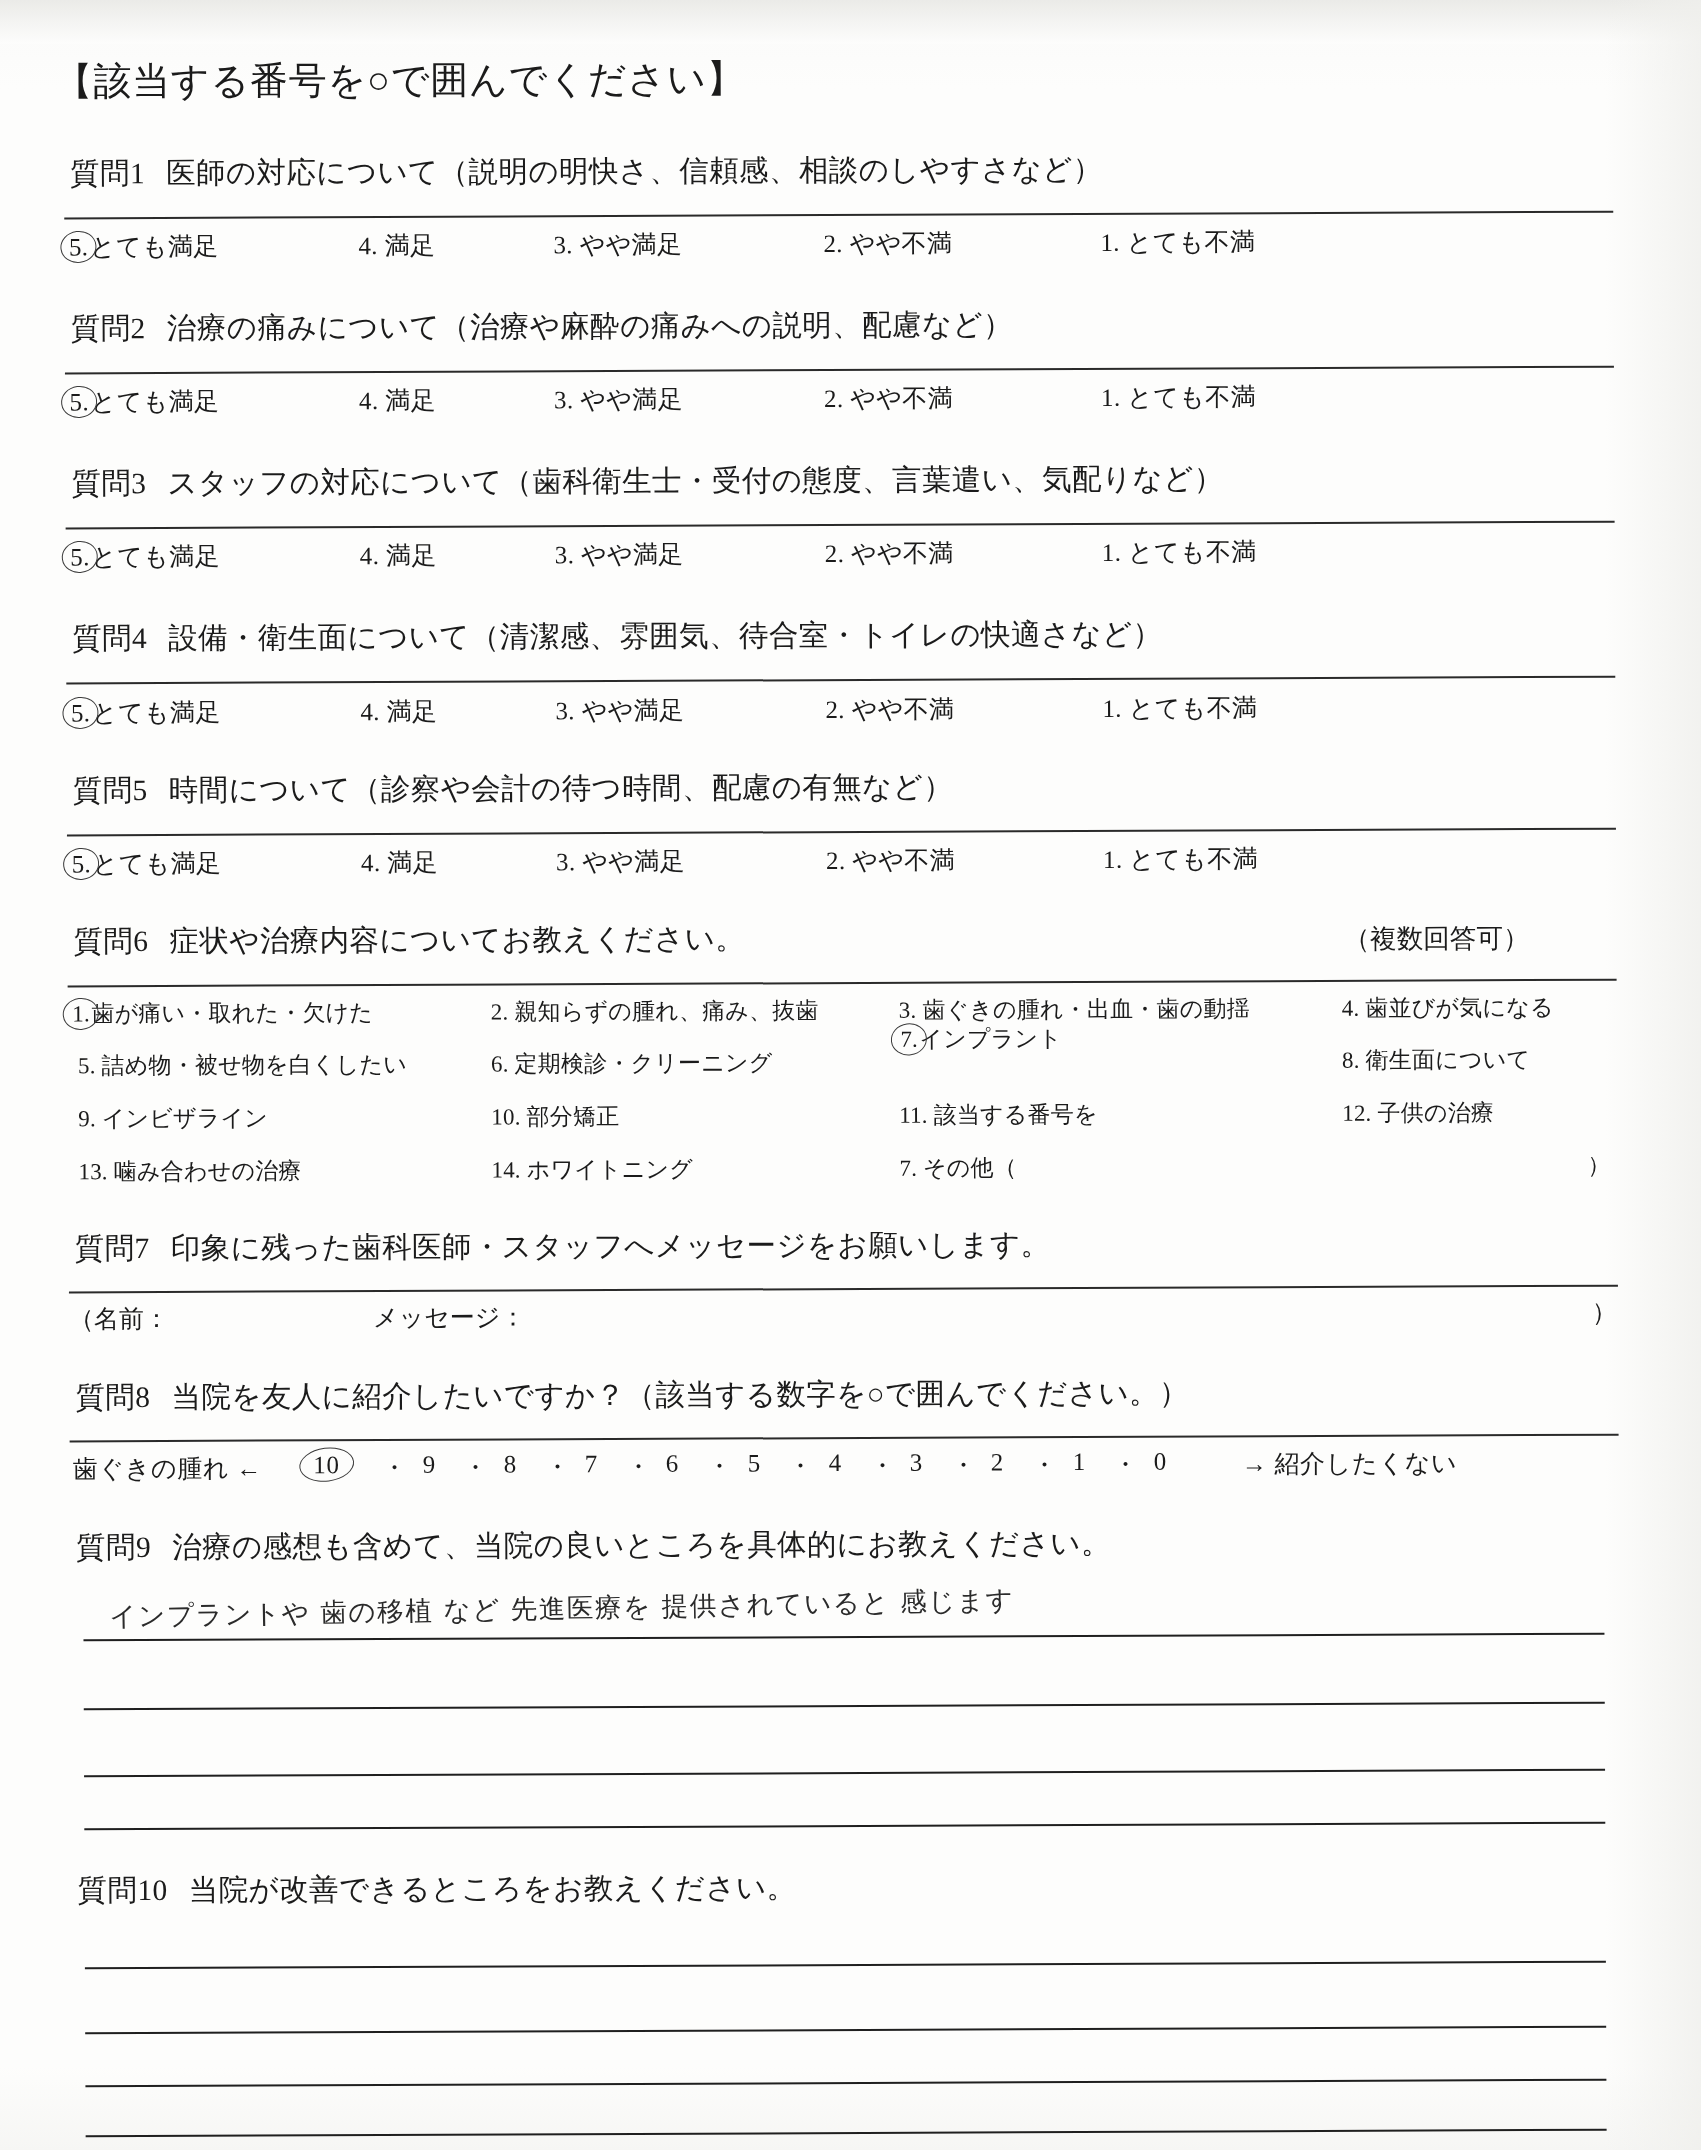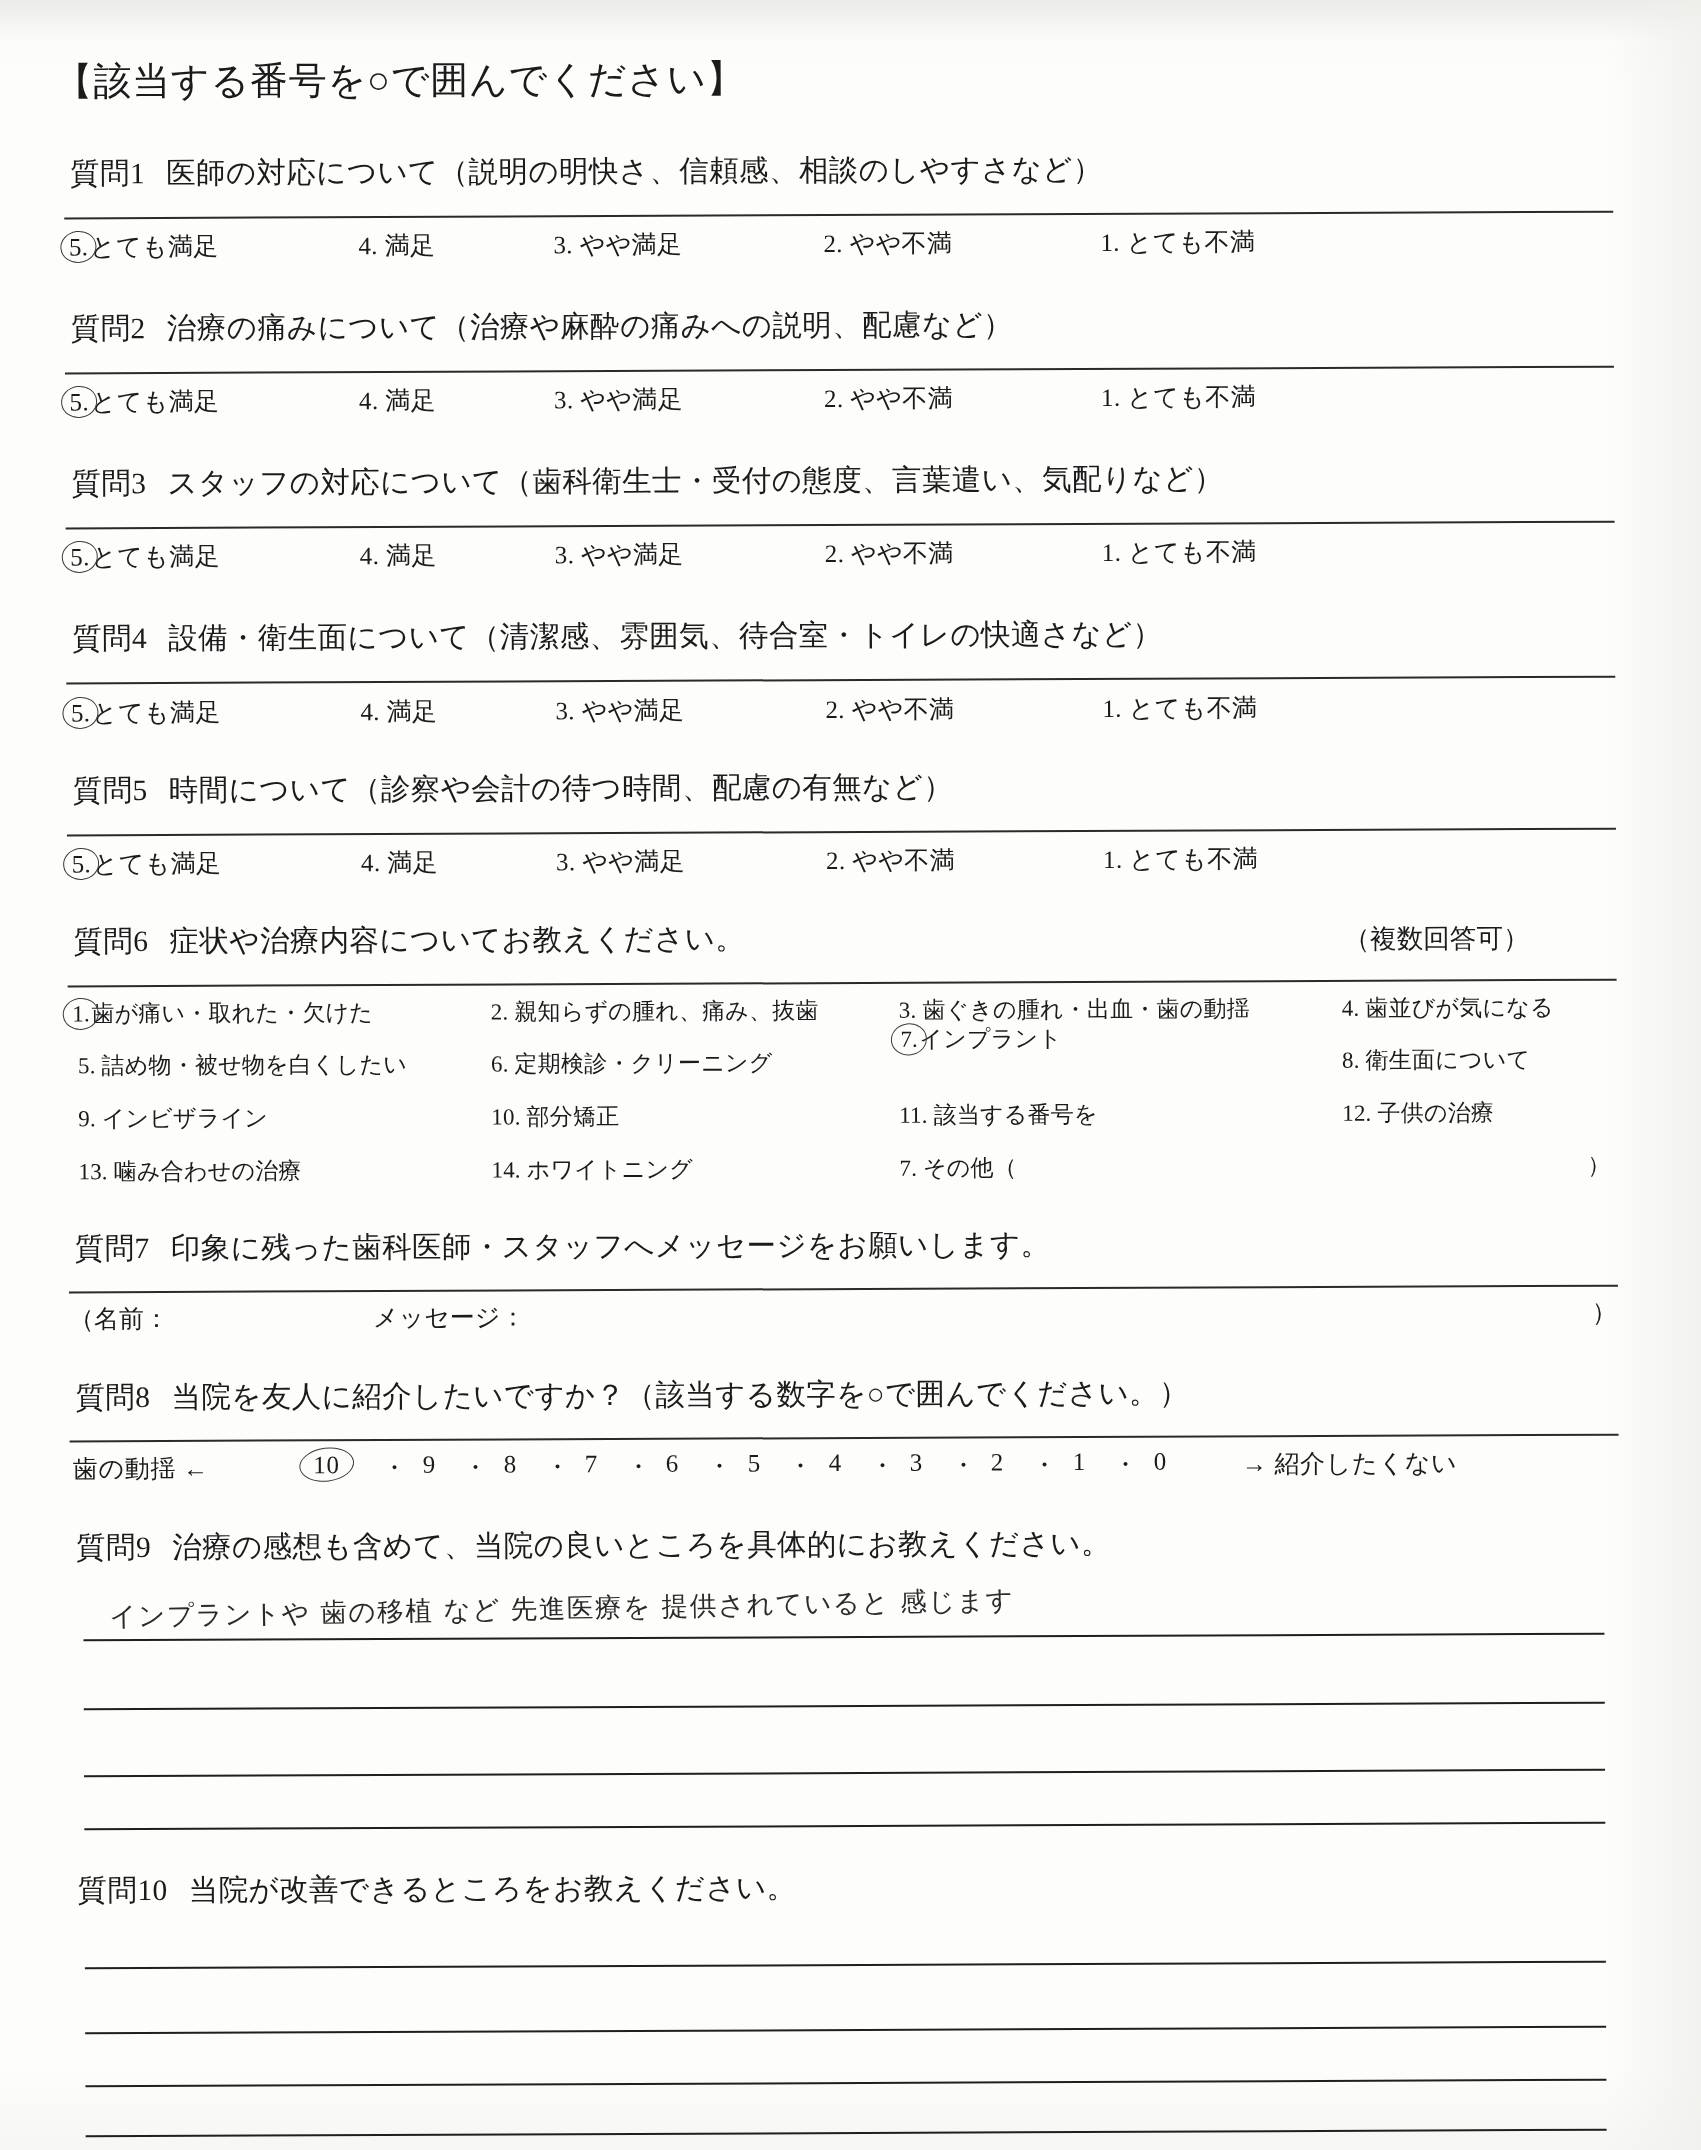--- a/index.html
+++ b/index.html
@@ -342,21 +342,21 @@
     <div class="q7-field" style="left:372px; top:1299px;">メッセージ：</div>
     <div class="q7-field" style="left:561px; top:1299px; width:989px;"></div>
     <div class="q7-field" style="left:1591px; top:1299px;">）</div>
 
     <div class="q-head" style="top:1375px;">
       <span class="qnum">質問8</span>
       <span>当院を友人に紹介したいですか？（該当する数字を○で囲んでください。）</span>
     </div>
     <div class="rule" style="top:1437px;"></div>
 
-    <div class="scale" style="left:71px; top:1449px;">歯の動揺 ←</div>
+    <div class="scale" style="left:71px; top:1449px;">歯ぐきの腫れ ←</div>
 
     <div class="scale" style="left:310px; top:1449px;">
       <span class="circled wide">10</span>
     </div>
     <div class="scale" style="left:380px; top:1449px;">・</div>
     <div class="scale" style="left:421px; top:1449px;">9</div>
     <div class="scale" style="left:461px; top:1449px;">・</div>
     <div class="scale" style="left:502px; top:1449px;">8</div>
     <div class="scale" style="left:543px; top:1449px;">・</div>
     <div class="scale" style="left:583px; top:1449px;">7</div>

